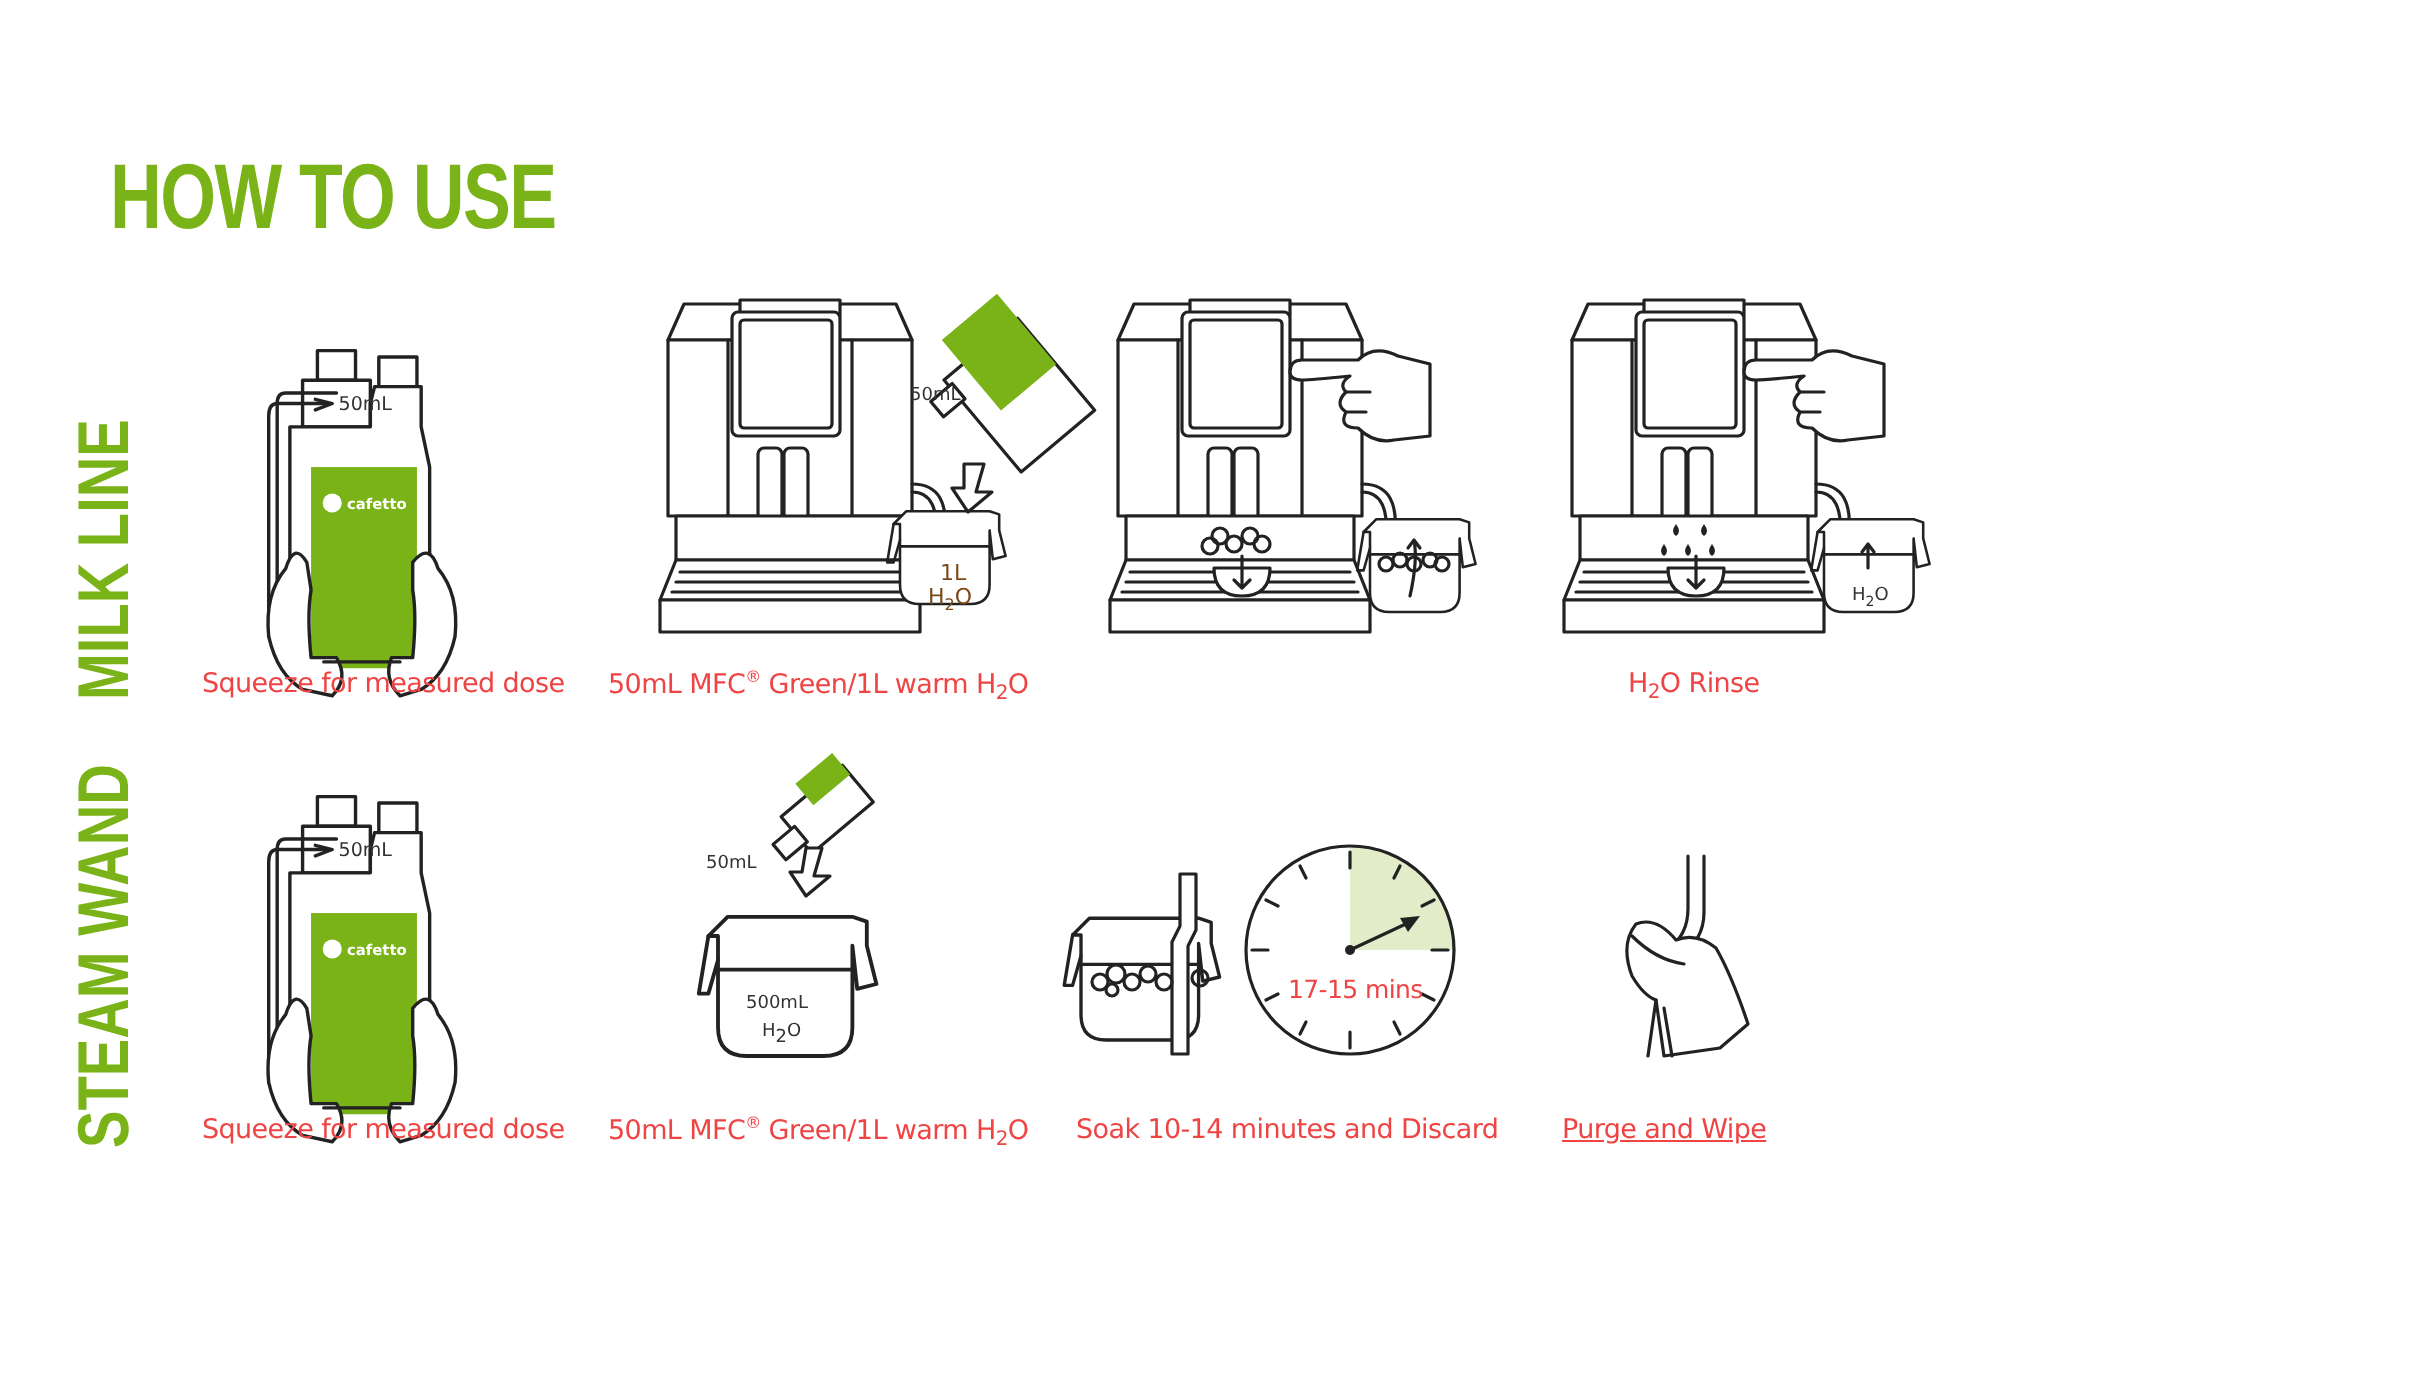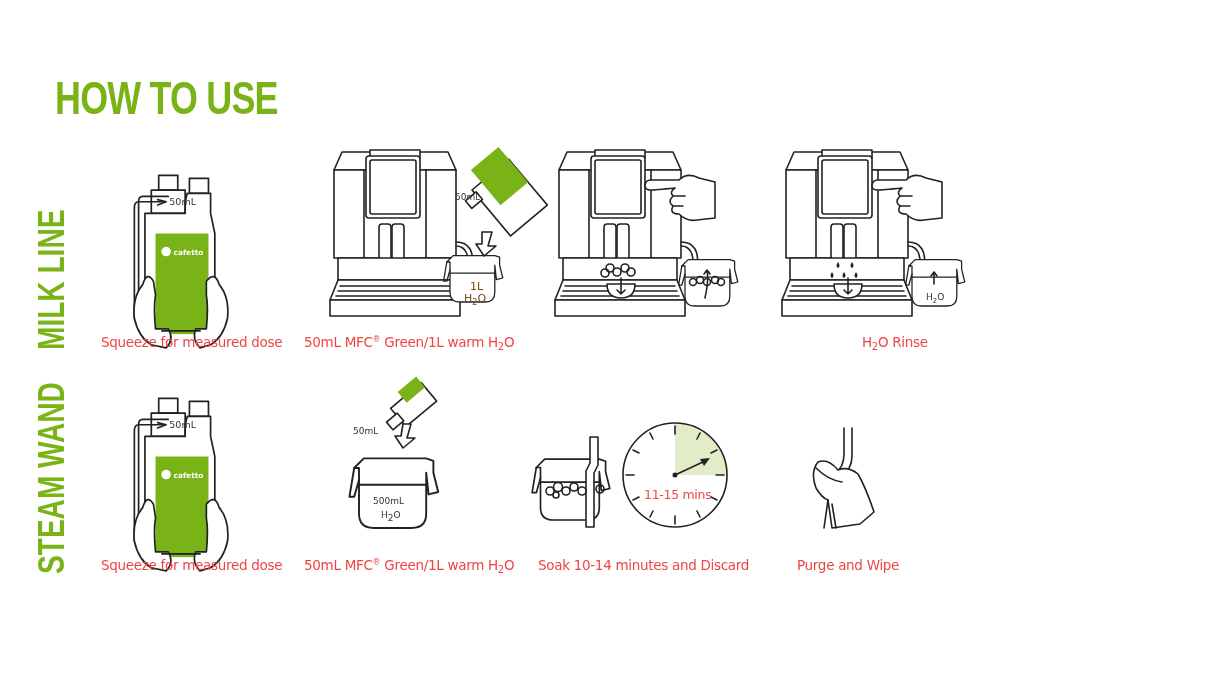--- a/index.html
+++ b/index.html
@@ -181,21 +181,21 @@
     <path class="stroke" d="M66 128 V144 M62 140 L66 144 L70 140"></path>
     <path class="stroke" d="M126 92 Q146 92 142 120 L142 132"></path>
     <path class="stroke" d="M126 96 Q140 96 138 120 L138 132"></path>
     <g transform="translate(122,108) scale(0.8)">
         <use href="#jug"></use>
       </g>
     <path class="stroke" d="M152 134 V122 M149 126 L152 122 L155 126"></path>
     <text x="144" y="150" class="lbl">H<tspan font-size="7" dy="3">2</tspan><tspan dy="-3">O</tspan></text>
   </svg>
 </div>
-<div class="caption" style="left:814px; top:334px;margin-left:48px;">
+<div class="caption" style="left:814px; top:334px;">
   <span>H</span><sub>2</sub><span>O Rinse</span>
 </div>
 
 <div class="illus" style="left:122px; top:393px;">
   <svg width="120" height="180" viewBox="0 0 110 170">
       <use href="#bottle"></use>
     </svg>
 </div>
 <div class="caption" style="left:101px; top:557px;">Squeeze for measured dose</div>
 
@@ -252,23 +252,23 @@
       <line x1="13" y1="80" x2="19" y2="77"></line>
         <line x1="97" y1="80" x2="91" y2="77"></line>
       <line x1="30" y1="97" x2="33" y2="91"></line>
         <line x1="80" y1="97" x2="77" y2="91"></line>
       <line x1="55" y1="55" x2="85" y2="41"></line>
     </g>
     <path d="M90 38 L80 39 L84 46 Z" fill="#222"></path>
     <circle cx="55" cy="55" r="2.5" fill="#222"></circle>
   </svg>
 </div>
-<div class="caption" style="left:644px; top:487px; font-size:12.5px;">11-15 mins</div>
+<div class="caption" style="left:644px; top:487px; font-size:12.5px;">17-15 mins</div>
 <div class="caption" style="left:538px; top:557px;">Soak 10-14 minutes and Discard</div>
 
 <div class="illus" style="left:808px; top:428px;">
   <svg width="74" height="102" viewBox="0 0 74 102">
     <path class="stroke" d="M36 0 V26 Q36 40 26 46 M44 0 V28 Q44 42 32 50"></path>
     <path class="fillw" d="M10 34 Q2 44 8 60 Q14 70 20 72 L24 100 L52 96 L66 84 Q58 60 50 46 Q40 38 30 42 Q20 30 10 34 Z"></path>
     <path class="stroke" d="M8 40 Q20 52 34 54 M20 72 L16 100 M24 76 L28 100"></path>
   </svg>
 </div>
-<div class="caption" style="left:797px; top:557px;">Purge and Wipe</div>
+<div class="caption" style="left:781px; top:557px;text-decoration:underline;">Purge and Wipe</div>
 
 </body></html>

